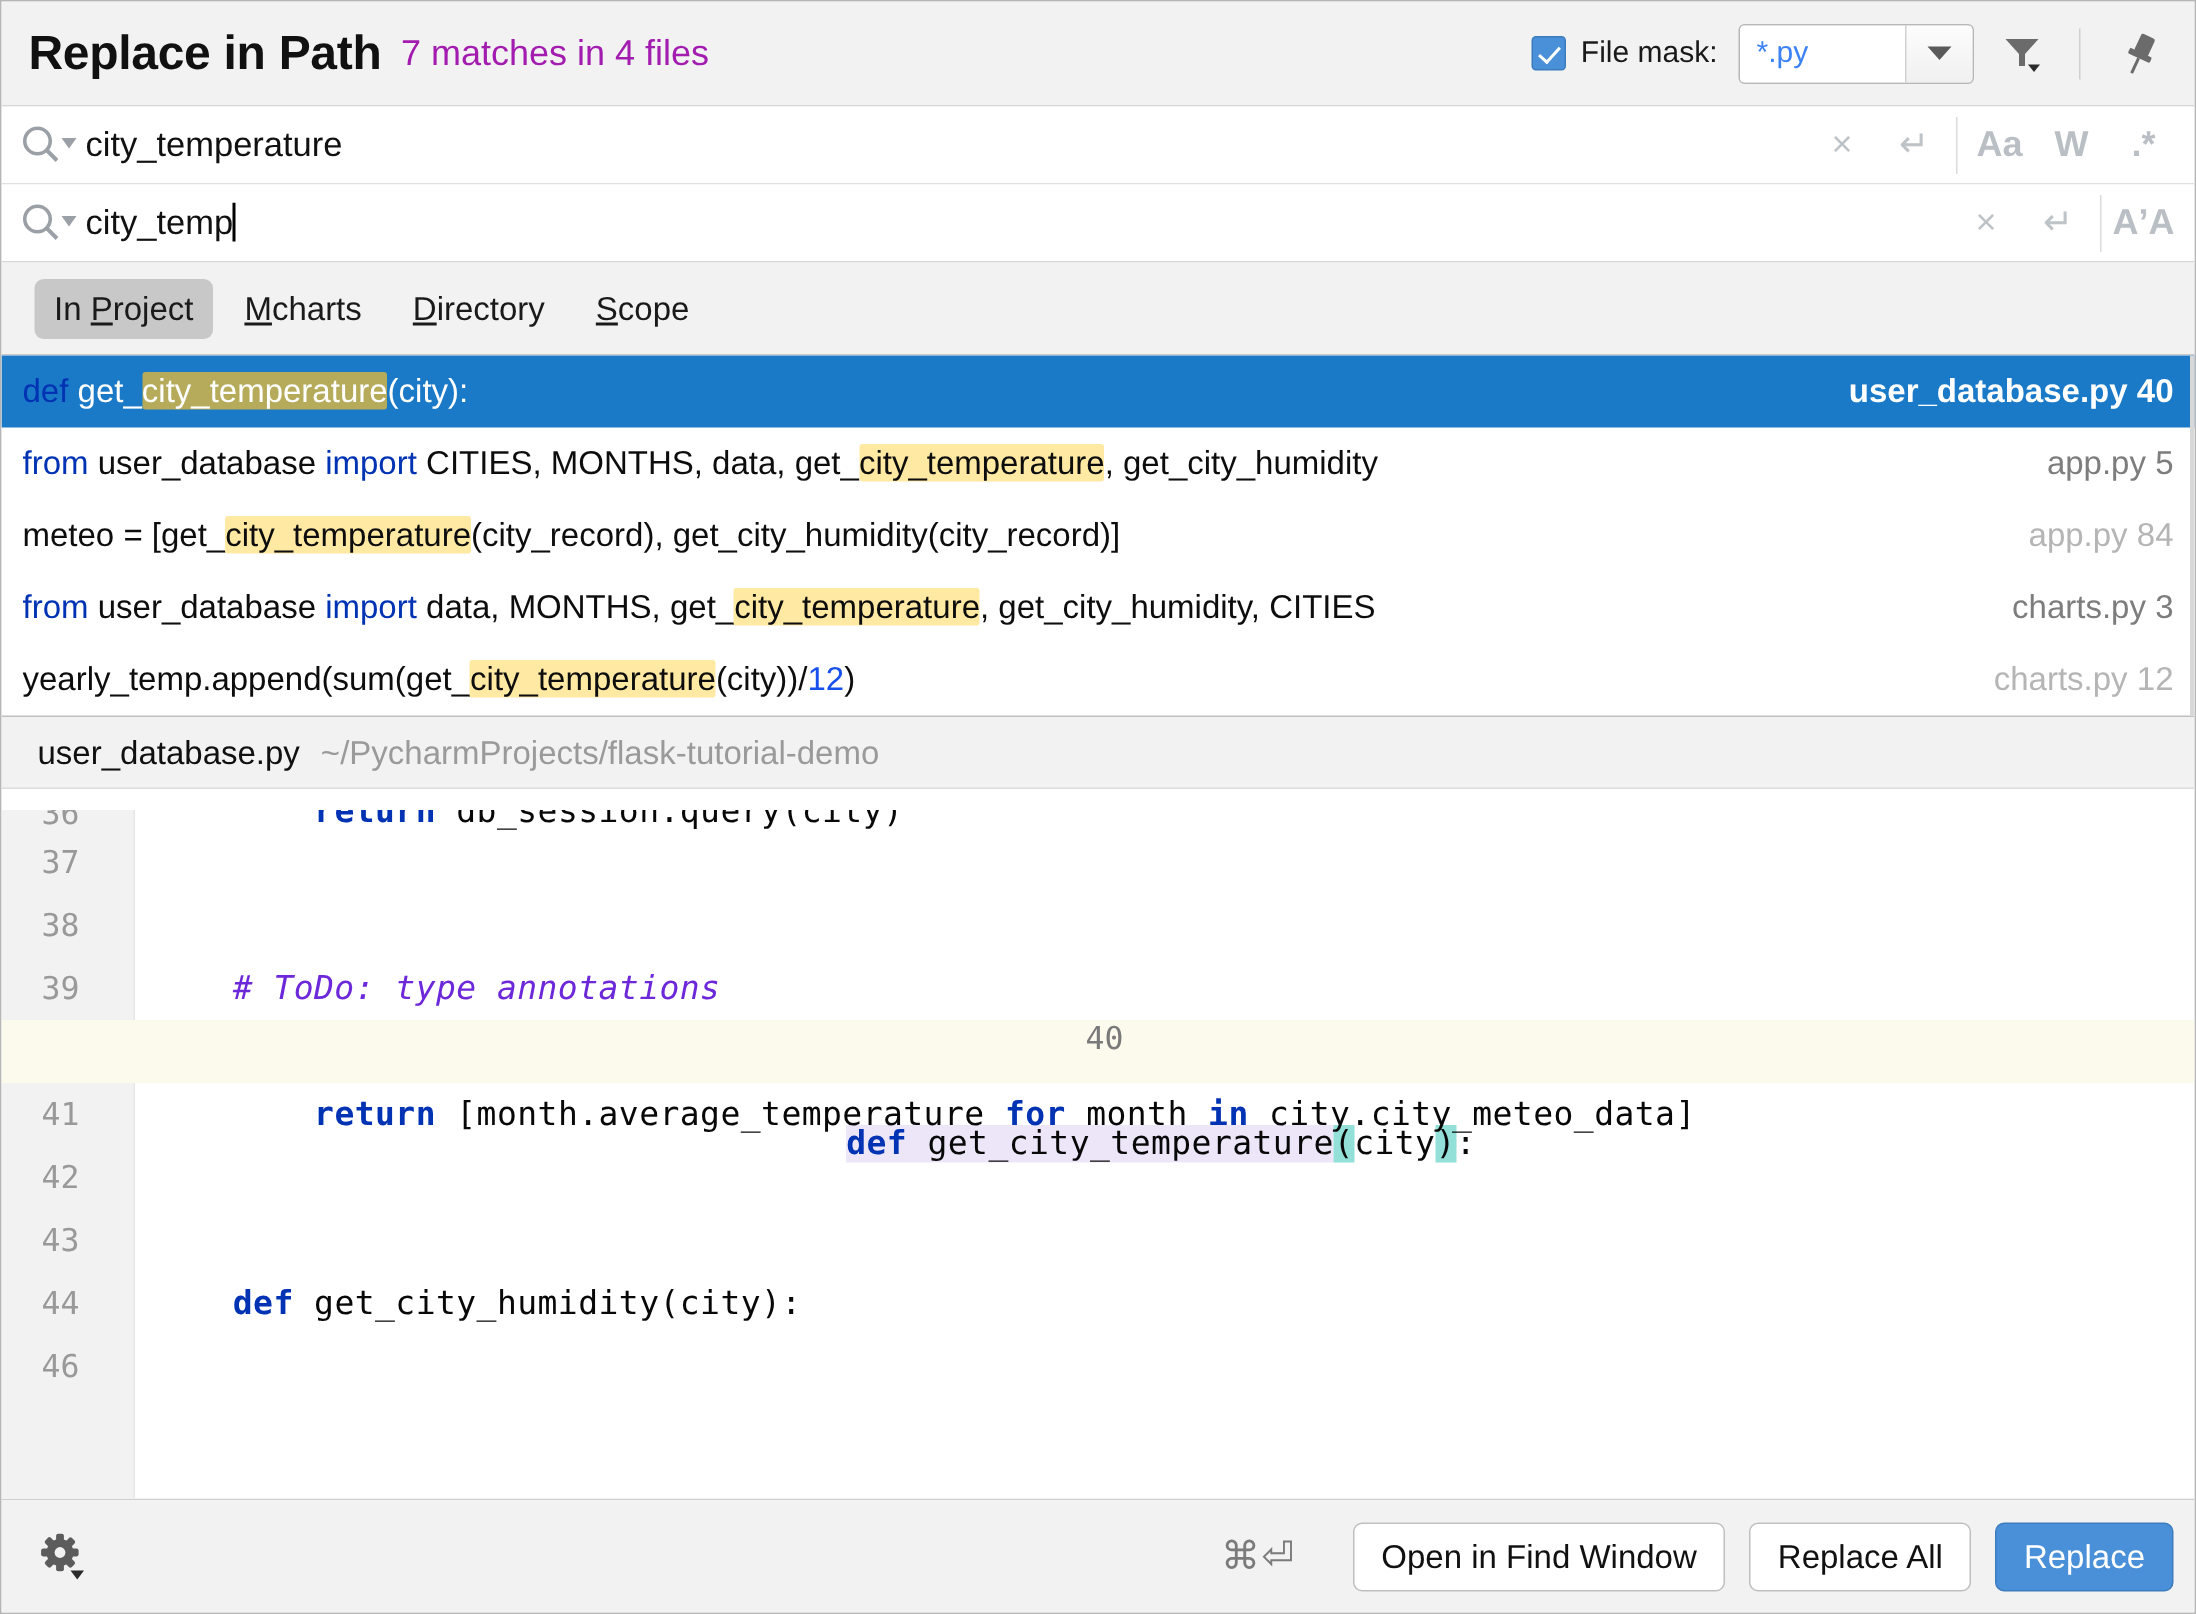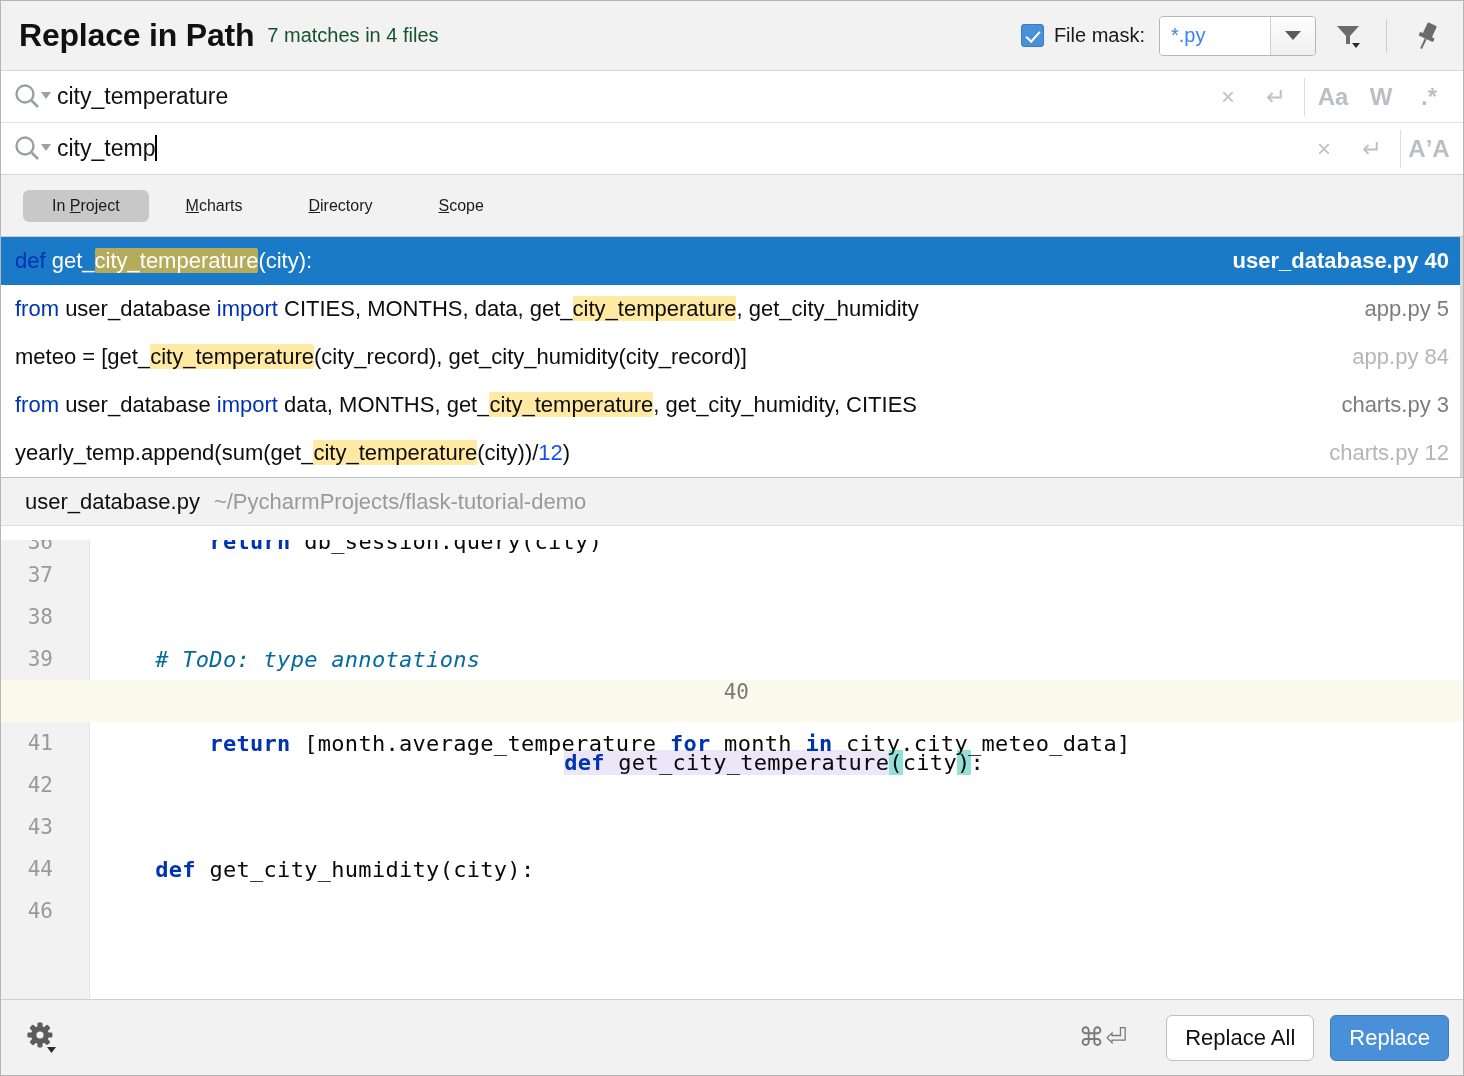--- a/index.html
+++ b/index.html
@@ -34,22 +34,22 @@
     padding: 0 14px 0 18px;
     box-sizing: border-box;
   }
   .title-main {
     font-size: 32px;
     font-weight: bold;
     color: #111111;
     letter-spacing: -0.2px;
   }
   .title-sub {
-    font-size: 20px;
-    color: #14532d;
+    font-size: 24px;
+    color: #a21caf;
     margin-left: 13px;
     text-align: center;
   }
   .titlebar-spacer { flex: 1 1 auto; }
 
   .filemask-wrap {
     display: flex;
     align-items: center;
     gap: 10px;
   }
@@ -193,23 +193,23 @@
     height: 62px;
     flex: 0 0 62px;
     background: #f2f2f2;
     display: flex;
     align-items: center;
     padding-left: 22px;
     box-sizing: border-box;
     border-bottom: 1px solid #c9c9c9;
   }
   .tab {
-    font-size: 16px;
+    font-size: 22px;
     color: #1a1a1a;
-    padding: 7px 29px;
+    padding: 7px 13px;
     border-radius: 6px;
     margin-right: 8px;
     cursor: default;
   }
   .tab.selected { background: #c8c8c8; }
   .mn { text-decoration: underline; }
 
   
   .results {
     flex: 0 0 240px;
@@ -299,21 +299,21 @@
   .ctext {
     flex: 1 1 auto;
     padding-left: 30px;
     white-space: pre;
     color: #080808;
     position: relative;
     z-index: 2;
     letter-spacing: 0.3px;
   }
   .k { color: #0033b3; font-weight: bold; }
-  .com { color: #0369a1; font-style: italic; }
+  .com { color: #6d28d9; font-style: italic; }
   .def-hl { background: #ece6f8; }
   .paren-hl { background: #93e0d8; }
   .clip-top {
     position: absolute;
     left: 0; right: 0; top: 0;
     height: 14px;
     background: #ffffff;
     z-index: 5;
   }
 
@@ -529,17 +529,18 @@
           <rect x="2.4" y="11.4" width="25" height="5.2" rx="1.4"></rect>
           <rect x="12.4" y="1.5" width="5.2" height="25" rx="1.4" transform="rotate(45 15 14)"></rect>
           <rect x="2.4" y="11.4" width="25" height="5.2" rx="1.4" transform="rotate(45 15 14)"></rect>
         </g>
         <circle cx="15" cy="14" r="3.6" fill="#f2f2f2"></circle>
         <polygon points="22,26 31,26 26.5,32" fill="#2b2b2b"></polygon>
       </svg>
     </div>
     <div class="btn-spacer"></div>
     <span class="kbd-hint">⌘⏎</span>
+    <div class="btn">Open in Find Window</div>
     <div class="btn">Replace All</div>
     <div class="btn primary">Replace</div>
   </div>
 
 </div>
 
 </body></html>

